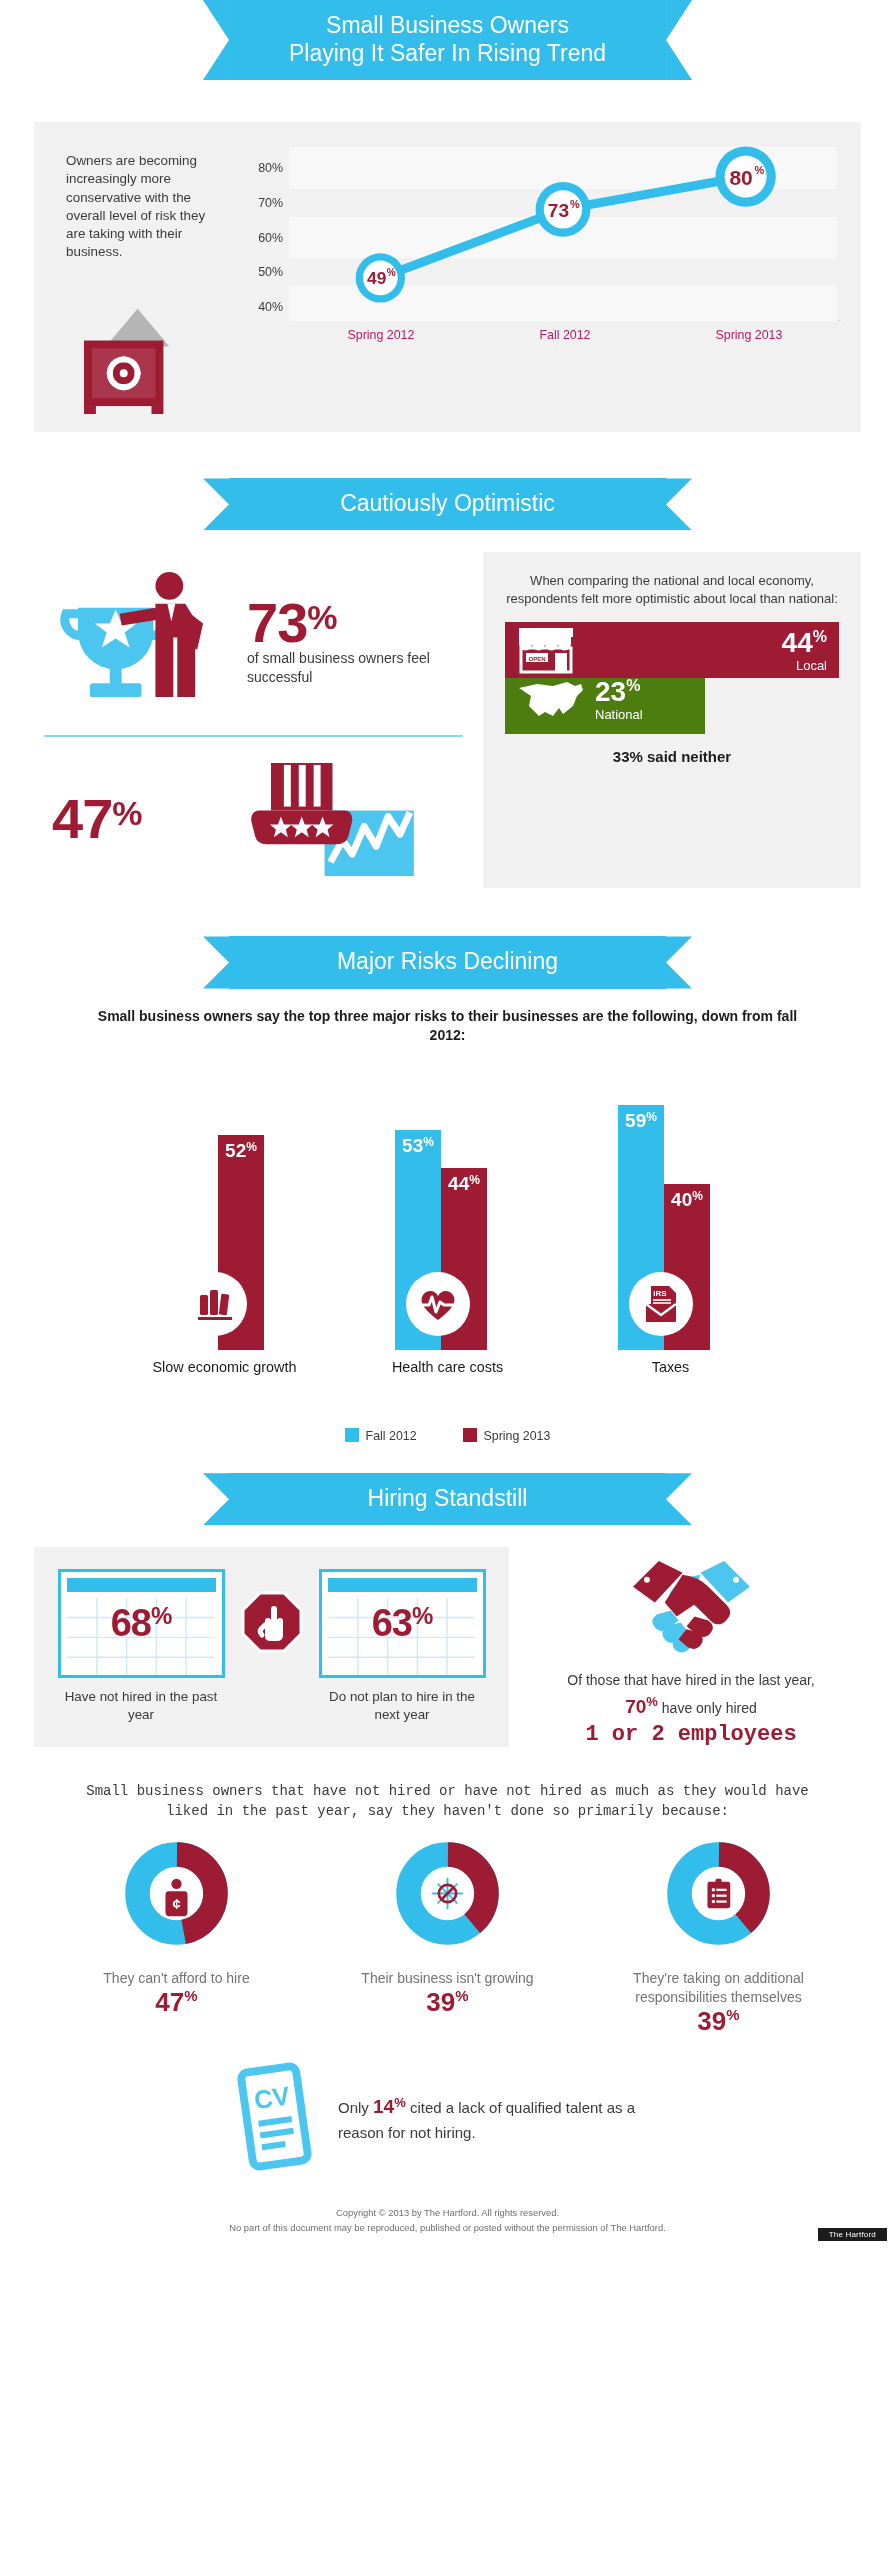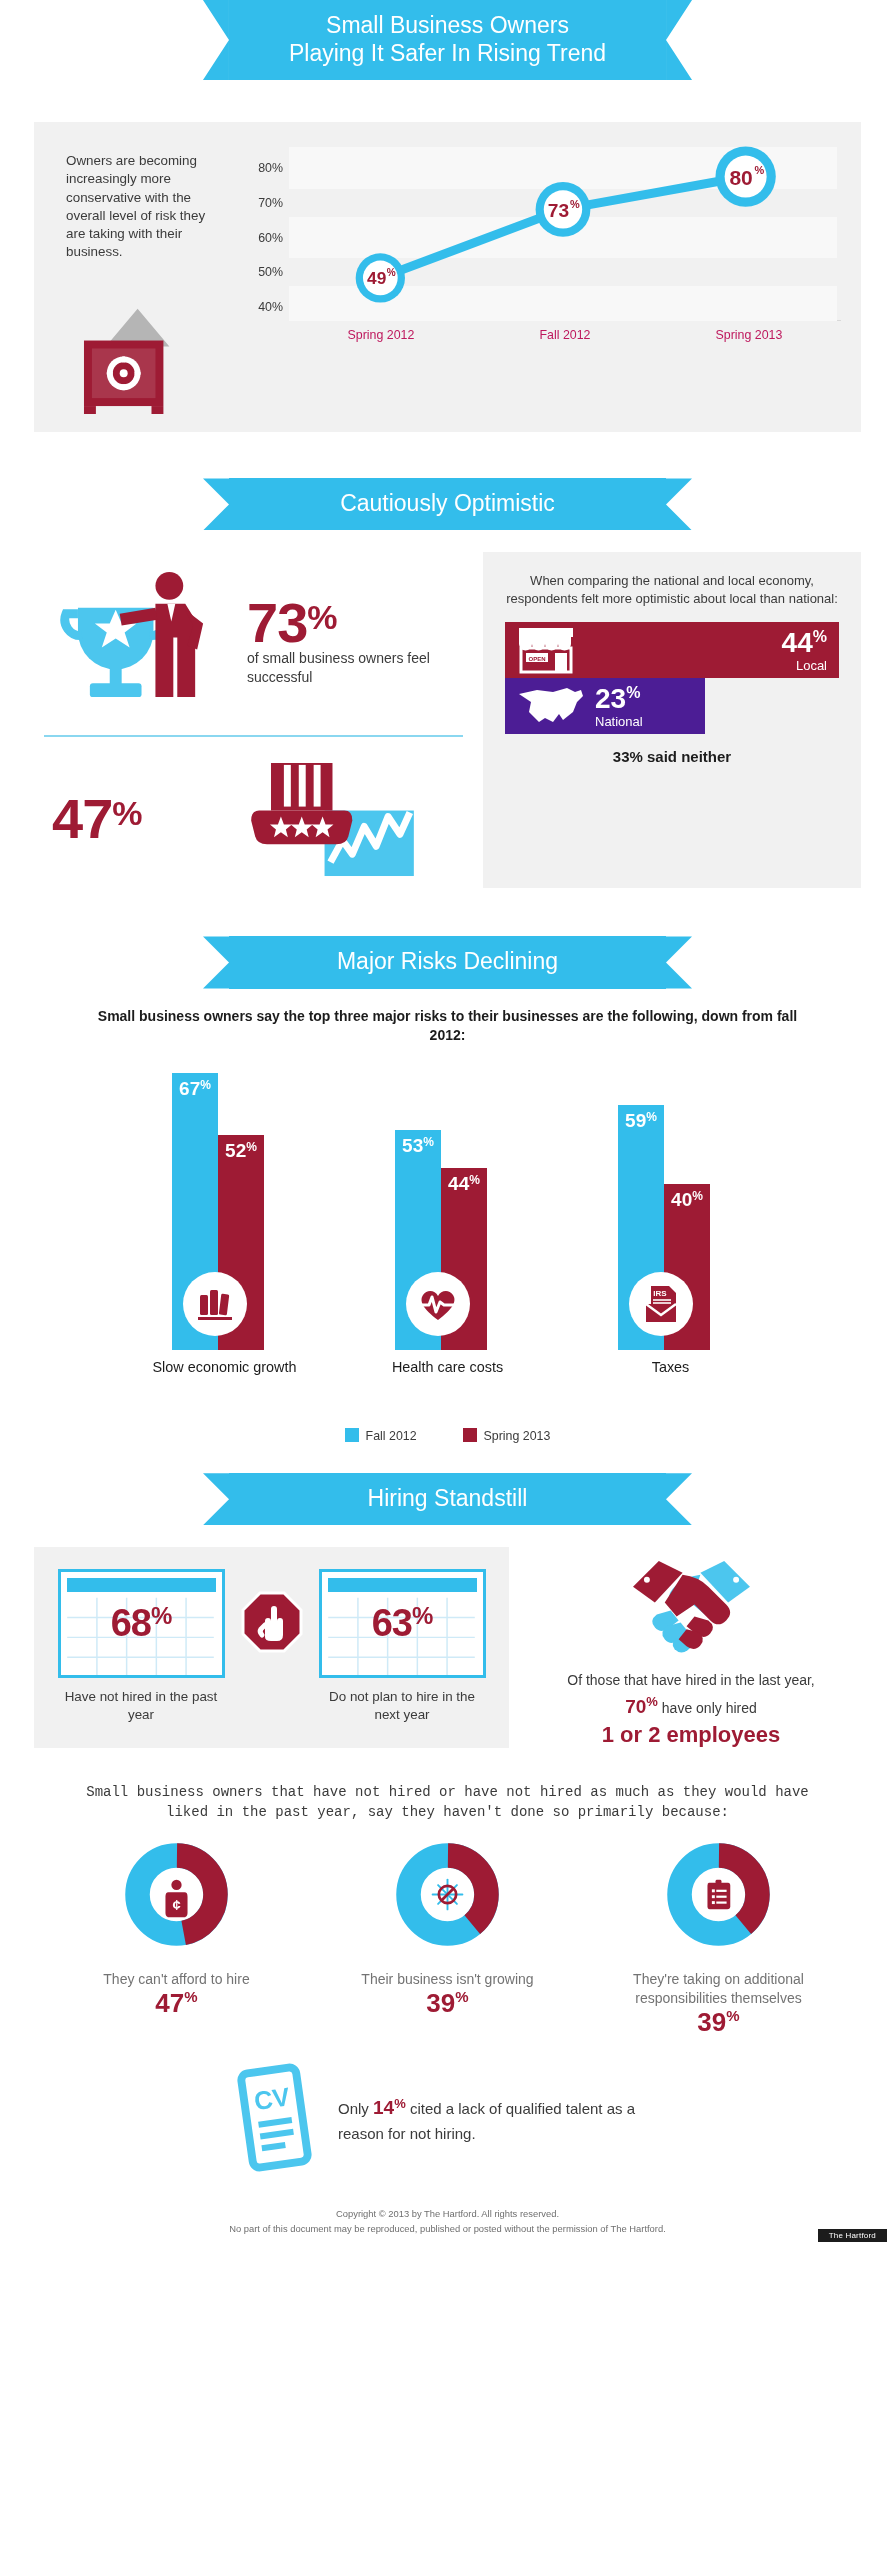--- a/index.html
+++ b/index.html
@@ -65,21 +65,21 @@
   .bignum .pc { font-size: 34px; vertical-align: top; line-height: 1; position: relative; top: 4px; }
   .bigcap { font-size: 14px; color: #3b3b3b; line-height: 1.3; }
   .s2-right { flex: 1; background: #f1f1f1; padding: 20px 22px 18px 22px; }
   .s2-intro { font-size: 13px; line-height: 1.38; text-align: center; color: #3b3b3b; }
   .barblock { margin-top: 14px; }
   .bar-local {
     background: #9e1b34; height: 56px; display: flex; align-items: center;
     justify-content: space-between; padding: 0 12px 0 10px;
   }
   .bar-nat {
-    background: #4c1d95; height: 56px; width: 60%; display: flex; align-items: center;
+    background: #4d7c0f; height: 56px; width: 60%; display: flex; align-items: flex-start;
     padding-left: 10px;
   }
   .bar-val { color: #ffffff; text-align: right; line-height: 1; }
   .bar-val .n { font-size: 28px; font-weight: bold; }
   .bar-val .s { font-size: 16px; font-weight: bold; vertical-align: top; }
   .bar-val .lbl { display: block; font-size: 13px; font-weight: normal; margin-top: 2px; }
   .neither { text-align: center; font-size: 15px; font-weight: bold; color: #1c1c1c; margin-top: 14px; }
 
   
   #sec3 { margin-top: 48px; }
@@ -111,21 +111,21 @@
   }
   .cal .top { position: absolute; left: 6px; right: 6px; top: 6px; height: 14px; background: #33bdeb; }
   .calnum { position: relative; z-index: 2; font-size: 38px; font-weight: bold; color: #9e1b34; letter-spacing: -1px; }
   .calnum i { font-style: normal; font-size: 24px; vertical-align: top; }
   .cal-cap { font-size: 13.4px; line-height: 1.32; margin-top: 10px; color: #3b3b3b; }
   .stopwrap { width: 74px; display: flex; align-items: center; justify-content: center; padding-top: 22px; }
   .s4-right { flex: 1; text-align: center; padding: 6px 6px 0 18px; }
   .s4-caption { font-size: 14px; line-height: 1.45; color: #3b3b3b; margin-top: 2px; }
   .s4-caption b { color: #9e1b34; font-size: 19px; }
   .s4-caption b i { font-style: normal; font-size: 13px; vertical-align: top; }
-  .s4-big { font-size: 22px; font-weight: bold; color: #9e1b34; margin-top: 2px; }
+  .s4-big { font-size: 22px; font-weight: bold; color: #9e1b34; margin-top: 2px; font-family: Liberation Mono, monospace; }
 
   
   #sec5 { margin-top: 34px; }
   .s5-intro { text-align: center; font-size: 14px; line-height: 1.45; margin: 0 70px; color: #3b3b3b; font-family: Liberation Mono, monospace; }
   .donuts { display: flex; justify-content: center; margin-top: 20px; gap: 22px; }
   .donut-card { width: 249px; text-align: center; }
   .dlabel { font-size: 14px; line-height: 1.35; margin-top: 20px; color: #737373; }
   .dval { font-size: 26px; font-weight: bold; color: #9e1b34; line-height: 1.1; }
   .dval i { font-style: normal; font-size: 15px; vertical-align: top; }
 
@@ -323,23 +323,20 @@
   <div id="sec3">
     <div class="banner-wrap">
       <div class="banner">Major Risks Declining</div>
     </div>
     <div class="s3-sub">Small business owners say the top three major risks to their businesses are the following, down from fall 2012:</div>
 
     <div class="bars">
 
       <div class="group">
         <div class="pair">
-          <div class="bar blue" style="height:277px">
-            <div class="v"><span>67</span><i>%</i></div>
-          </div>
           <div class="bar red" style="height:215px">
             <div class="v"><span>52</span><i>%</i></div>
           </div>
           <div class="badge">
             <svg width="40" height="38" viewBox="0 0 40 38">
               <g fill="#9e1b34">
                 <rect x="5" y="10" width="8" height="20" rx="1.5"></rect>
                 <rect x="15" y="5" width="8" height="25" rx="1.5"></rect>
                 <rect x="25" y="9" width="8" height="21" rx="1.5" transform="rotate(7 29 20)"></rect>
                 <rect x="3" y="32" width="34" height="3"></rect>

